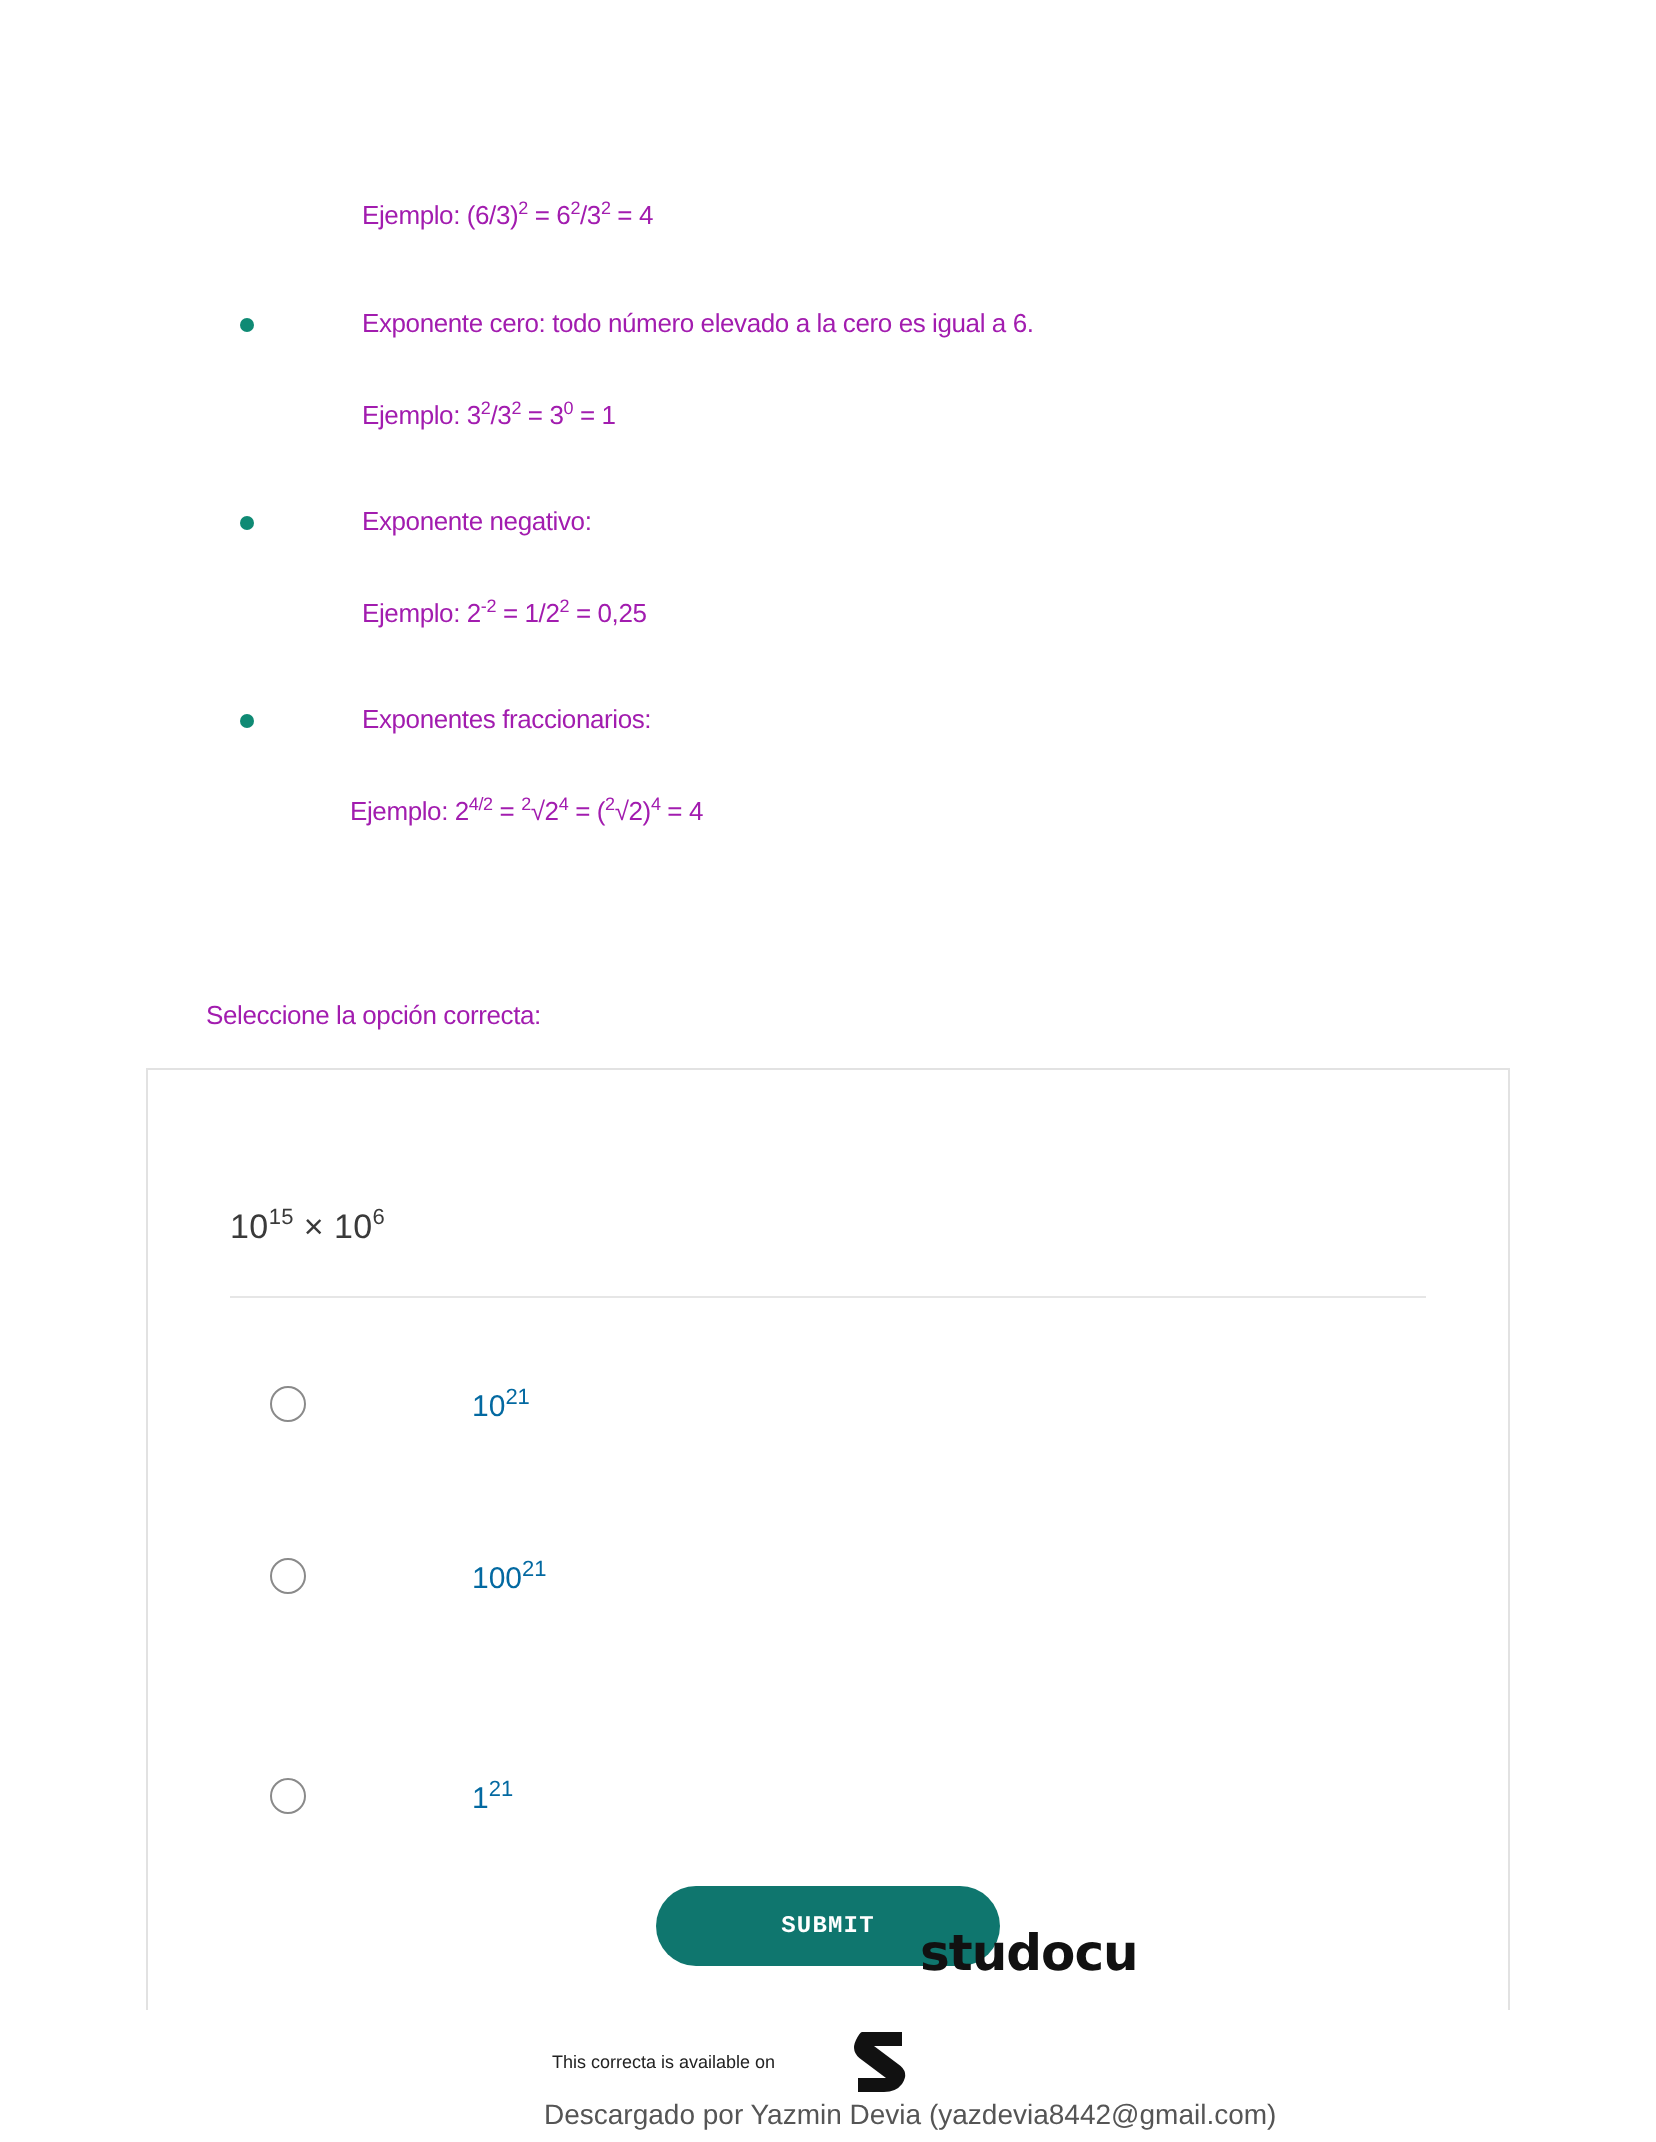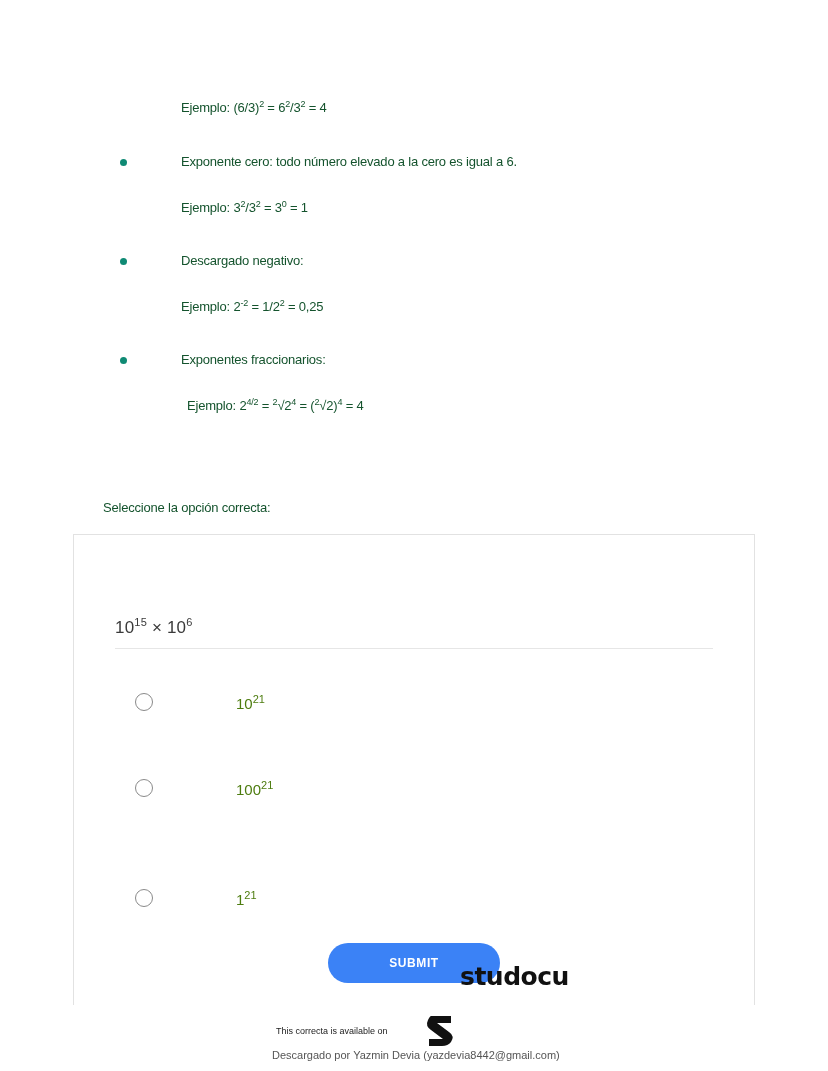--- a/index.html
+++ b/index.html
@@ -1,66 +1,66 @@
 <!DOCTYPE html>
 <html><head>
   <meta charset="utf-8">
   <style>
     html, body { margin: 0; padding: 0; background: #ffffff; }
     body { width: 828px; height: 1071px; position: relative; overflow: hidden;
            font-family: "Liberation Sans", sans-serif; color: #333333; }
     .abs { position: absolute; }
-    .line { font-size: 13px; color: #14532d; white-space: nowrap; letter-spacing: -0.2px; }
+    .line { font-size: 13px; color: #a21caf; white-space: nowrap; letter-spacing: -0.2px; }
     .line sup { font-size: 9px; vertical-align: 5px; line-height: 0; }
     .bullet { width: 7px; height: 7px; border-radius: 50%; background: #0f8a74; }
     .card { left: 73px; top: 534px; width: 680px; height: 470px;
             border: 1px solid #e2e2e2; border-bottom: none; background: #fff; }
     .question { font-size: 17px; color: #3a3a3a; letter-spacing: 0.2px; }
     .question sup { font-size: 11px; vertical-align: 7px; line-height: 0; }
     .divider { height: 1px; background: #e6e6e6; }
     .radio { width: 18px; height: 18px; border: 1.5px solid #8a8a8a; border-radius: 50%; box-sizing: border-box; background: #fff; }
-    .opt { font-size: 15px; color: #4d7c0f; }
+    .opt { font-size: 15px; color: #0369a1; }
     .opt sup { font-size: 11px; vertical-align: 6px; line-height: 0; }
     .submit { left: 328px; top: 943px; width: 172px; height: 40px; border-radius: 20px;
-              background: #3b82f6; color: #fff; border: none; font-size: 12px; font-weight: bold;
-              letter-spacing: 0.6px; font-family: Liberation Sans, sans-serif; display:flex; align-items:center; justify-content:center; }
+              background: #0f766e; color: #fff; border: none; font-size: 12px; font-weight: bold;
+              letter-spacing: 0.6px; font-family: Liberation Mono, monospace; display:flex; align-items:center; justify-content:center; }
     .footer-small { font-size: 9px; color: #222; font-family: "Liberation Sans", sans-serif; }
-    .footer-dl { font-size: 11px; color: #555; }
+    .footer-dl { font-size: 14px; color: #555; }
     .logo-text { font-size: 25px; font-weight: bold; color: #111; font-family: "DejaVu Sans", sans-serif; letter-spacing: -0.5px; }
   </style>
 </head>
 <body>
 
 <div class="abs line" style="left:181px; top:100px;">
   <span>Ejemplo: (6/3)</span><sup>2</sup><span> = 6</span><sup>2</sup><span>/3</span><sup>2</sup><span> = 4</span>
 </div>
 
 <div class="abs bullet" style="left:120px; top:159px;"></div>
 <div class="abs line" style="left:181px; top:154px;">Exponente cero: todo número elevado a la cero es igual a 6.</div>
 <div class="abs line" style="left:181px; top:200px;">
   <span>Ejemplo: 3</span><sup>2</sup><span>/3</span><sup>2</sup><span> = 3</span><sup>0</sup><span> = 1</span>
 </div>
 
 <div class="abs bullet" style="left:120px; top:258px;"></div>
-<div class="abs line" style="left:181px; top:253px;">Descargado negativo:</div>
+<div class="abs line" style="left:181px; top:253px;">Exponente negativo:</div>
 <div class="abs line" style="left:181px; top:299px;">
   <span>Ejemplo: 2</span><sup>-2</sup><span> = 1/2</span><sup>2</sup><span> = 0,25</span>
 </div>
 
 <div class="abs bullet" style="left:120px; top:357px;"></div>
 <div class="abs line" style="left:181px; top:352px;">Exponentes fraccionarios:</div>
-<div class="abs line" style="left:187px; top:398px;">
+<div class="abs line" style="left:175px; top:398px;">
   <span>Ejemplo: 2</span><sup>4/2</sup><span> = </span><sup>2</sup><span>√2</span><sup>4</sup><span> = (</span><sup>2</sup><span>√2)</span><sup>4</sup><span> = 4</span>
 </div>
 
 <div class="abs line" style="left:103px; top:500px;">Seleccione la opción correcta:</div>
 
 <div class="abs card"></div>
 
-<div class="abs question" style="left:115px; top:604px;margin-top:14px;">
+<div class="abs question" style="left:115px; top:604px;">
   <span>10</span><sup>15</sup><span> × </span><span>10</span><sup>6</sup>
 </div>
 
 <div class="abs divider" style="left:115px; top:648px; width:598px;"></div>
 
 <div class="abs" style="left:135px; top:693px; width:560px; height:22px;">
   <div class="abs radio" style="left:0; top:0;"></div>
   <div class="abs opt" style="left:101px; top:2px;">
     <span>10</span><sup>21</sup>
   </div>

